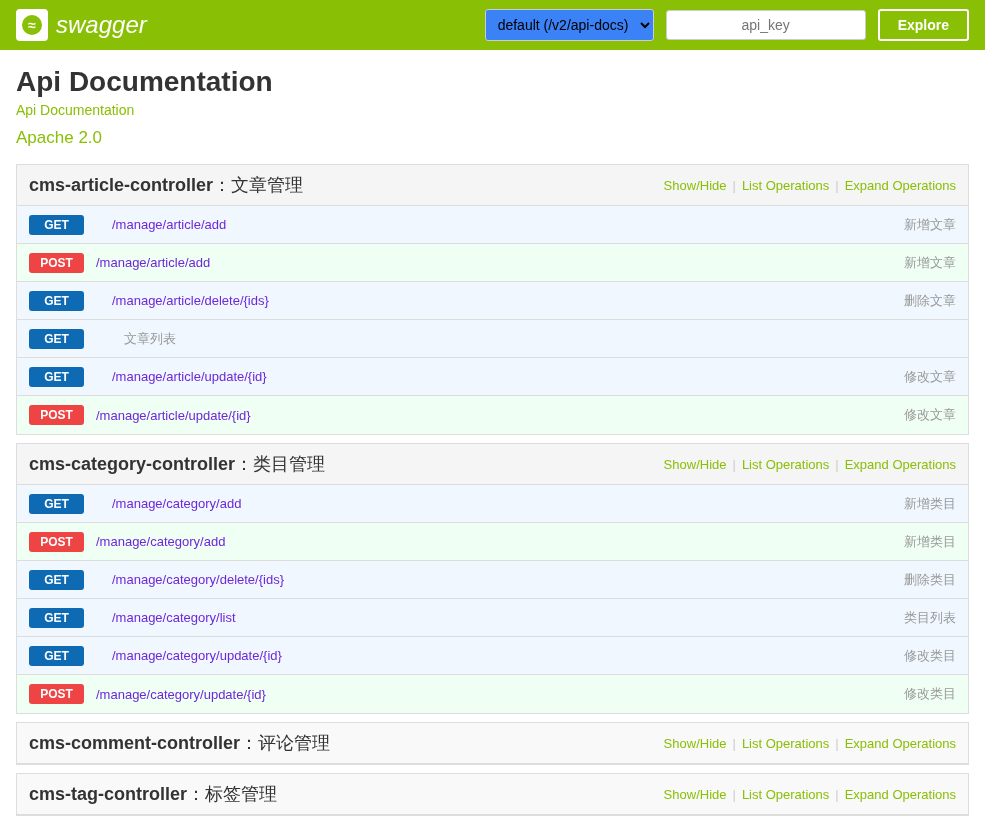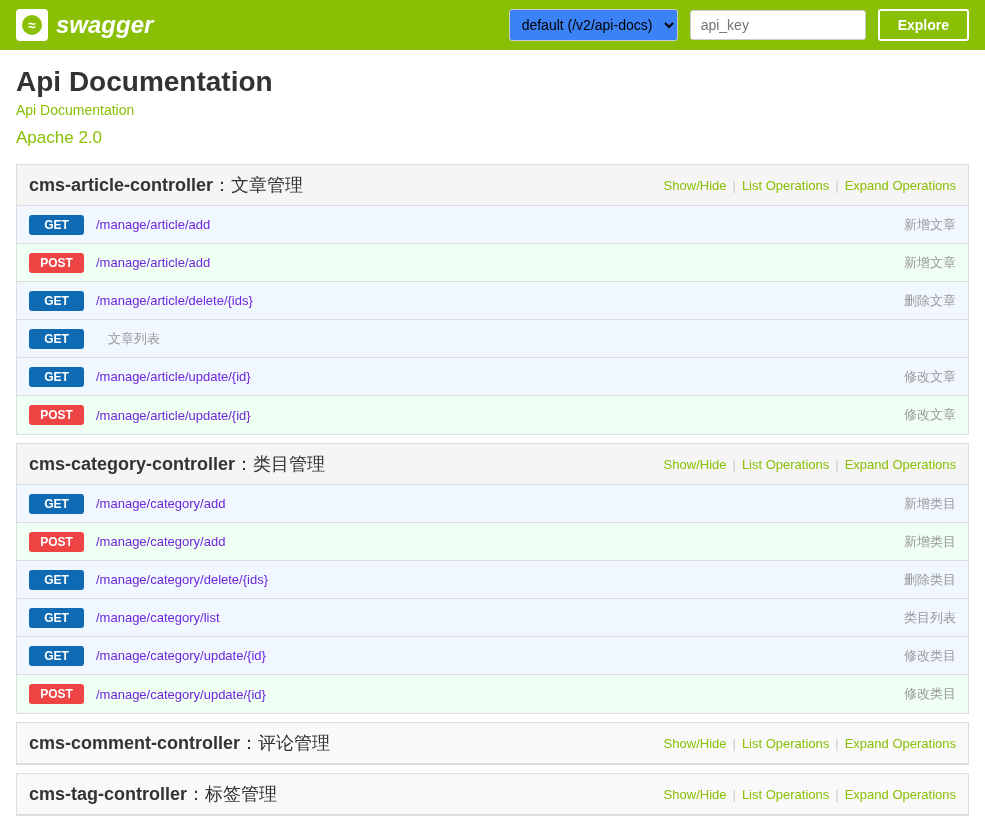--- a/index.html
+++ b/index.html
@@ -27,38 +27,39 @@
       display: flex;
       align-items: center;
       justify-content: center;
       font-size: 18px;
       font-weight: bold;
       color: #89bf04;
     }
     .header-logo-text {
       color: #fff;
       font-size: 24px;
-      font-weight: bold;
+      font-weight: normal;
       font-style: italic;
     }
     .header-spacer { flex: 1; }
     .header-select {
       padding: 6px 8px;
       border: 1px solid #ccc;
       border-radius: 3px;
       font-size: 14px;
       background: #3b82f6;
     }
     .header-api-key {
       padding: 6px 10px;
       border: 1px solid #ccc;
       border-radius: 3px;
       font-size: 14px;
-      width: 176px;
+      width: 200px;
       color: #999;
+      text-align: center;
     }
     .header-explore-btn {
       padding: 6px 18px;
       background: #89bf04;
       border: 2px solid #fff;
       color: #fff;
       font-size: 14px;
       font-weight: bold;
       border-radius: 3px;
       cursor: pointer;
@@ -130,21 +131,21 @@
 
     
     .api-row {
       display: flex;
       align-items: center;
       padding: 6px 12px;
       border-bottom: 1px solid #ddd;
       min-height: 38px;
     }
     .api-row:last-child { border-bottom: none; }
-    .api-row.get-row { background: #f0f7ff; }
+    .api-row.get-row { background: #f0f7ff; gap: 16px; }
     .api-row.post-row { background: #f0fff4; }
 
     .method-badge {
       display: inline-block;
       padding: 3px 10px;
       border-radius: 3px;
       font-size: 12px;
       font-weight: bold;
       color: #fff;
       min-width: 55px;

